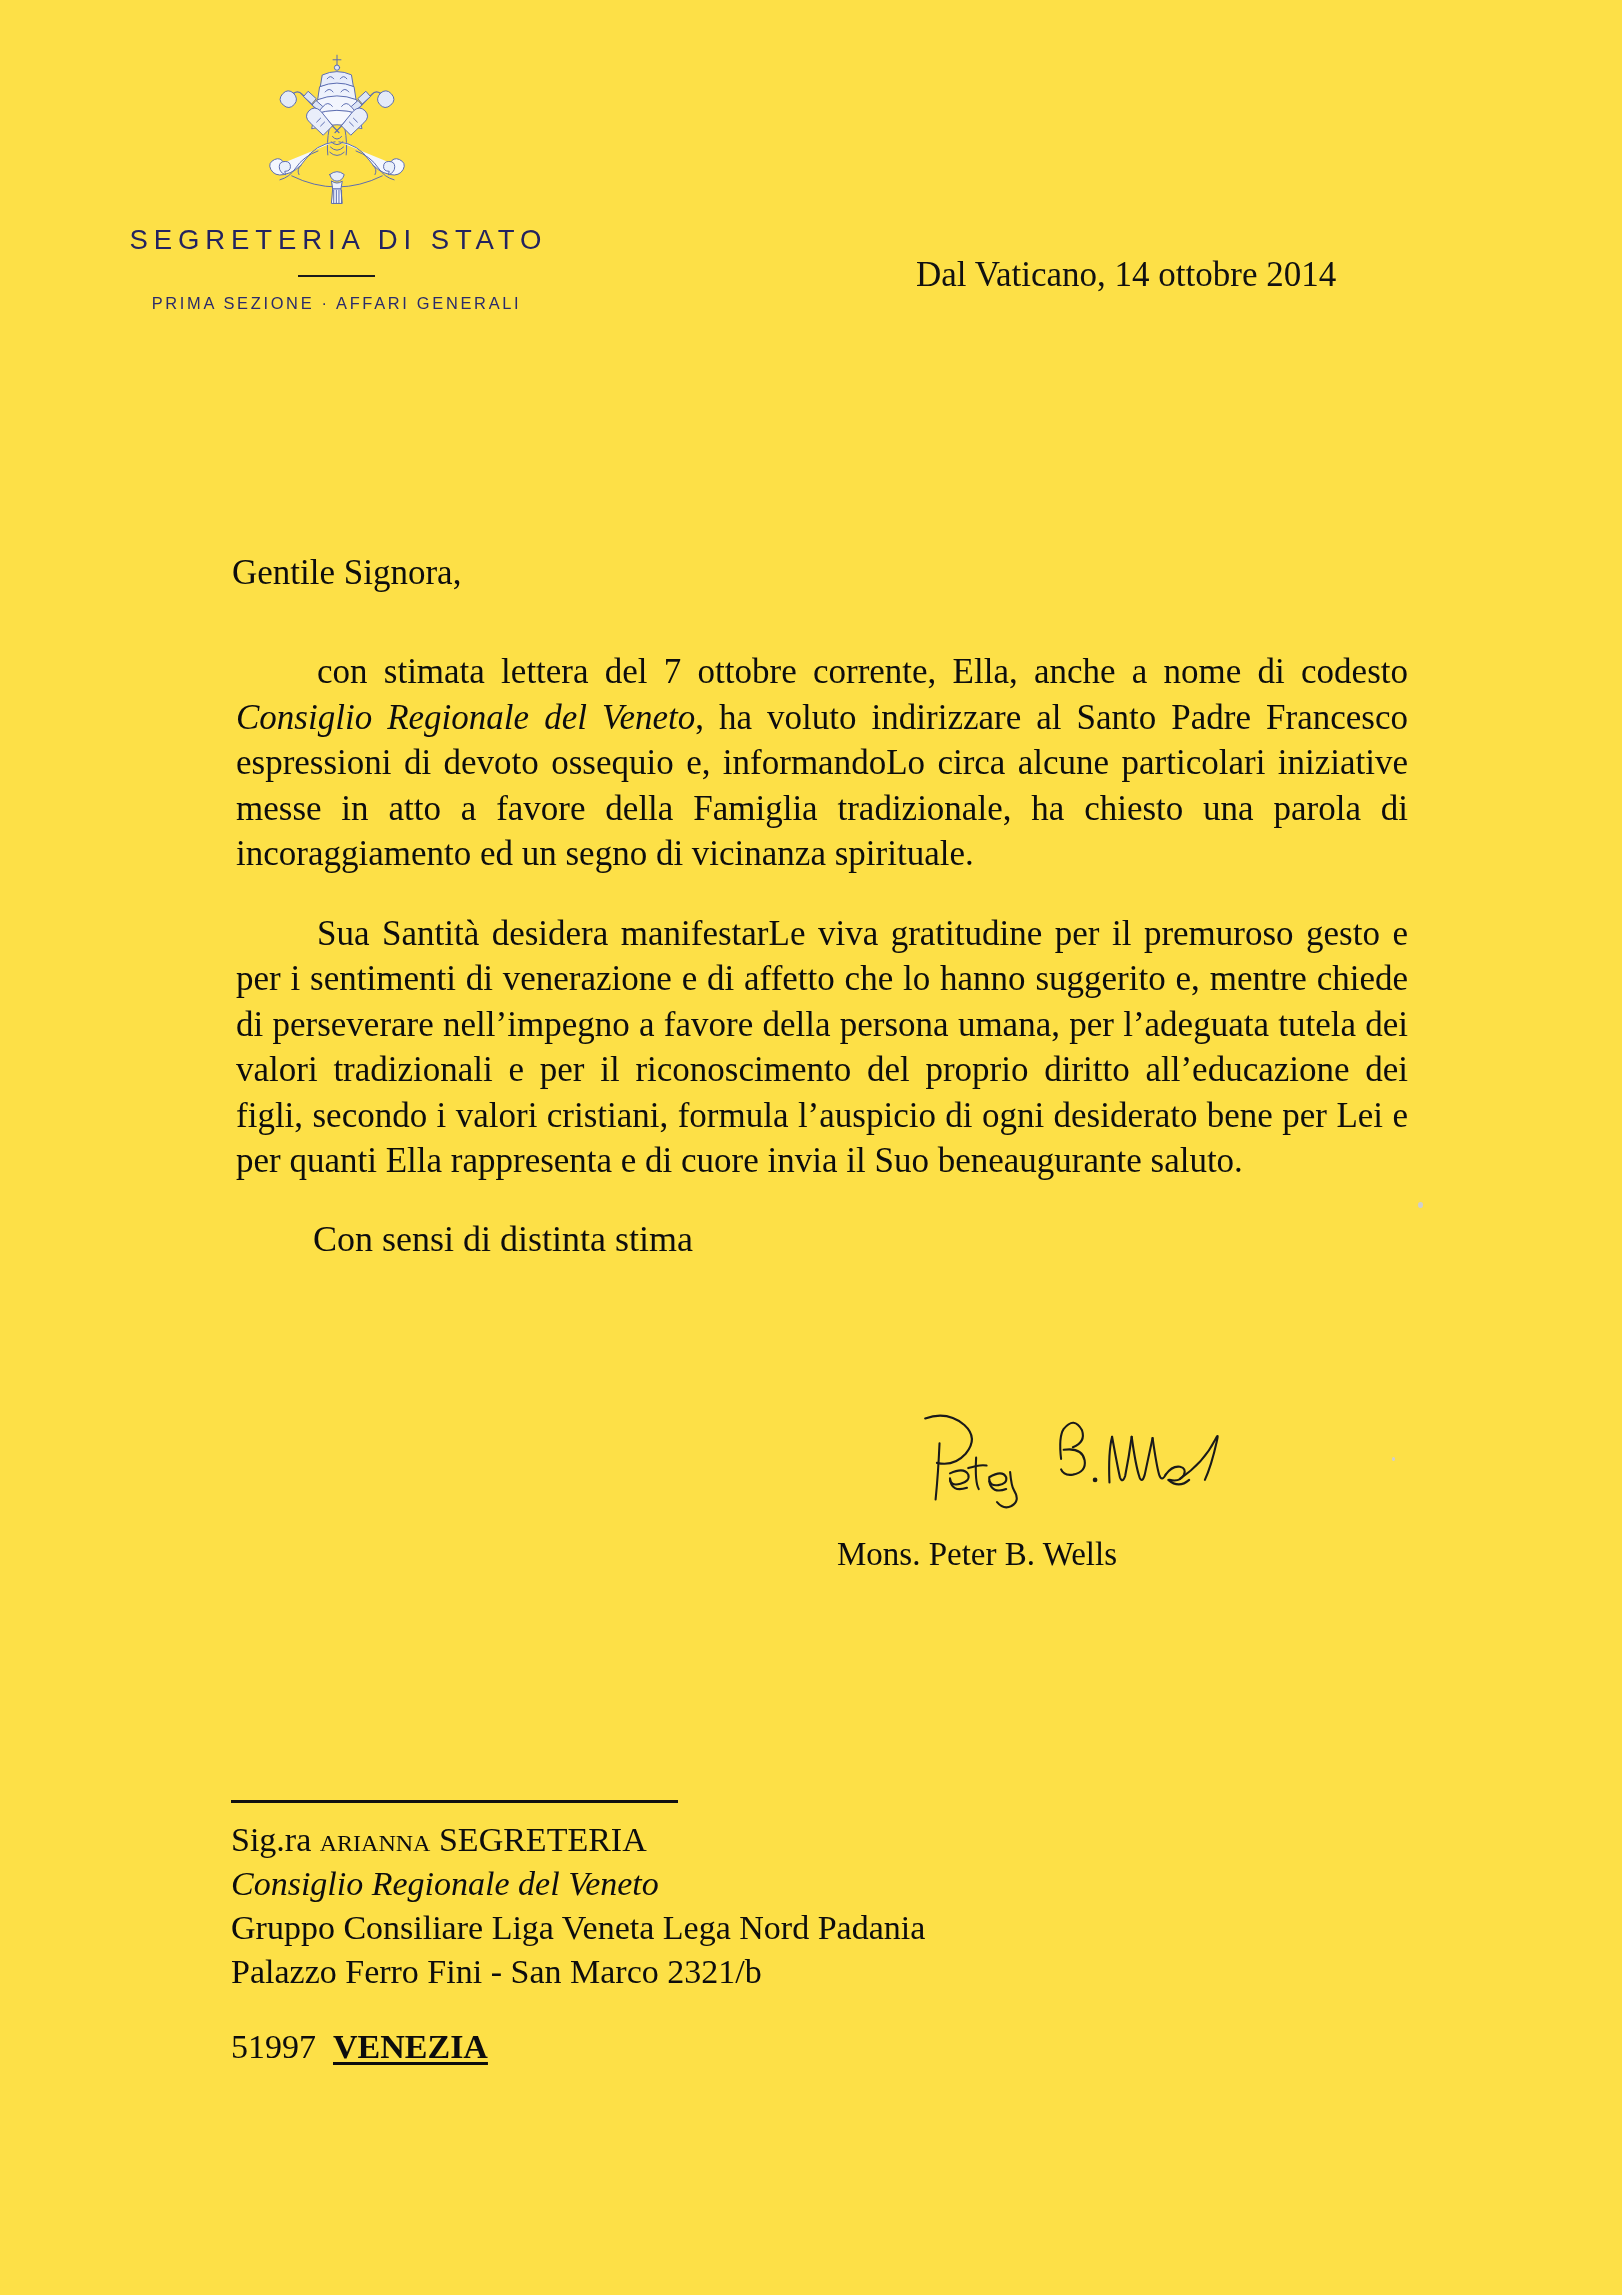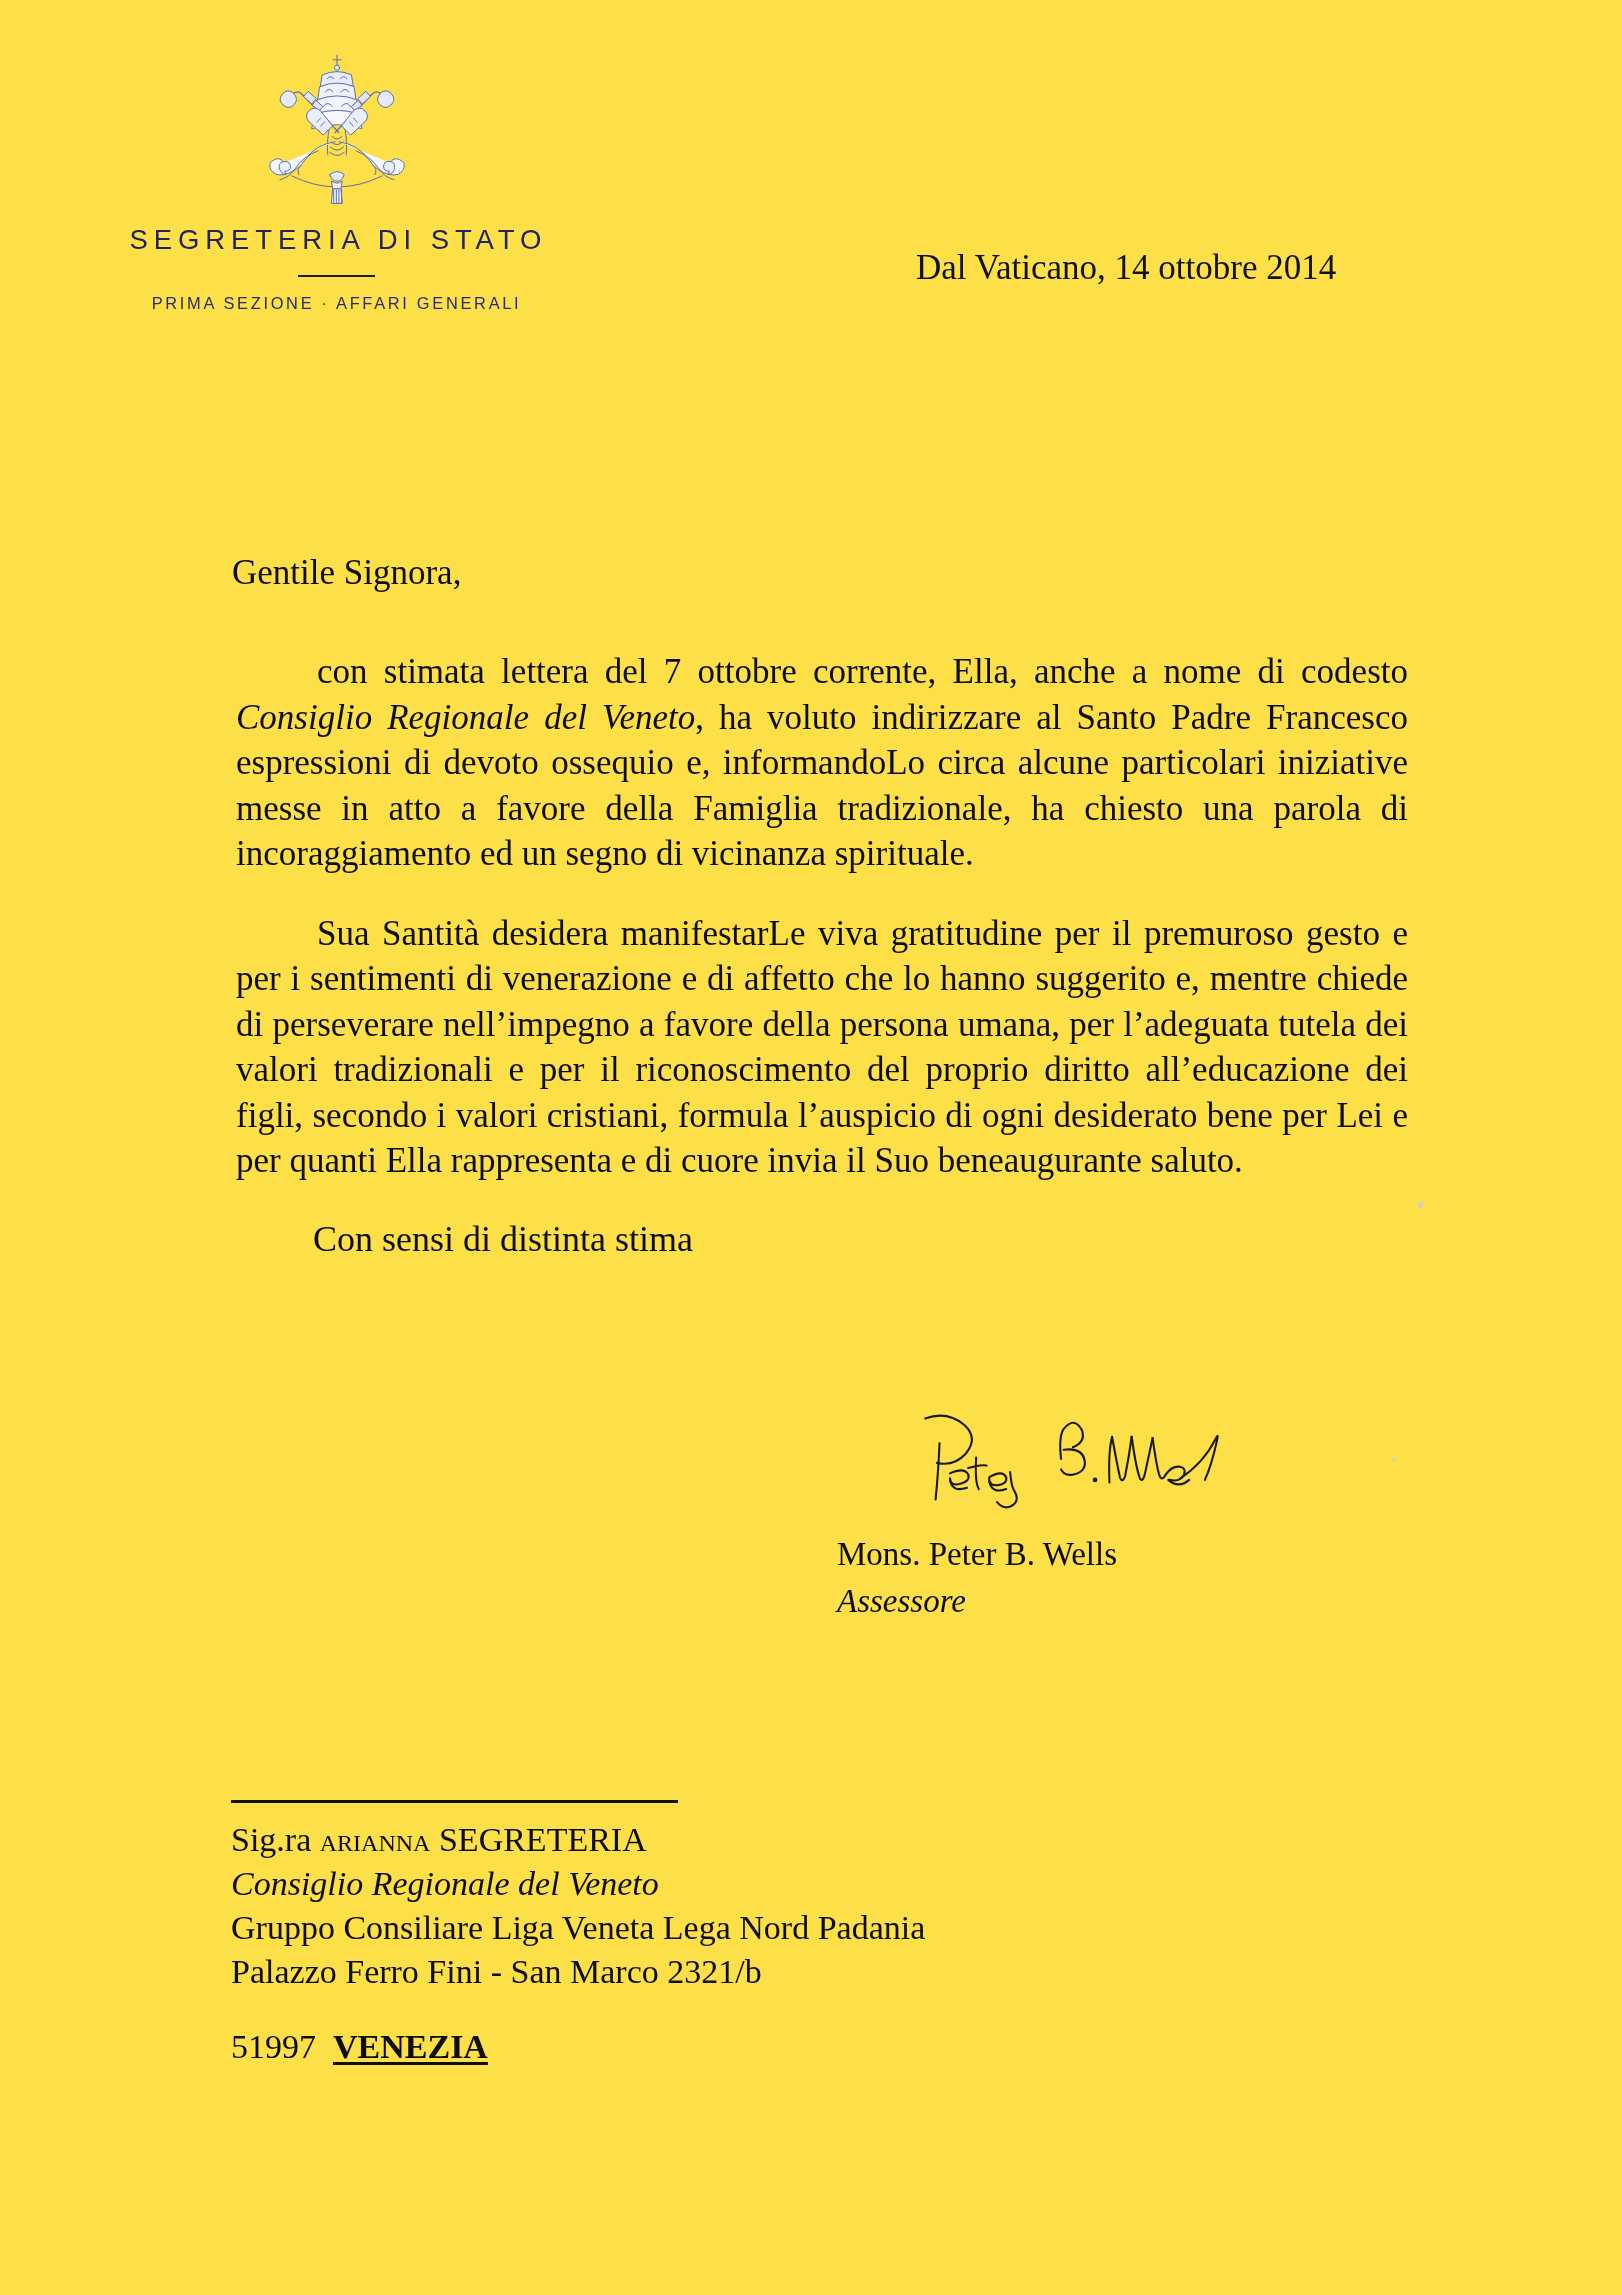--- a/index.html
+++ b/index.html
@@ -55,21 +55,21 @@
     letter-spacing: 2.7px;
     color: #2b2b6b;
     font-weight: 400;
     white-space: nowrap;
   }
 
   
   .dateline {
     position: absolute;
     left: 916px;
-    top: 248px;
+    top: 255px;
     font-size: 35px;
     color: #111111;
     white-space: nowrap;
   }
 
   
   .body-block {
     position: absolute;
     left: 232px;
     top: 553px;
@@ -275,21 +275,20 @@
 
         <path d="M362 58 q6 42 10 56 q4 12 10 0"></path>
         <path d="M382 114 q10 -14 22 -12 q10 2 6 12 q-6 12 -22 8"></path>
         <path d="M386 122 q16 14 32 0"></path>
 
         <path d="M404 120 q36 -24 54 -60 q6 -12 2 4 q-8 36 -18 58"></path>
       </g>
     </svg>
 
     <div class="sig-name">Mons. Peter B. Wells</div>
-    <div class="sig-role">Assessore</div>
   </div>
 
   <div class="addr-block">
     <div class="addr-rule"></div>
 
 
     <div class="addr-line"><span>Sig.ra </span><span class="sc-name">Arianna</span><span> SEGRETERIA</span></div>
 
     <div class="addr-line italic">Consiglio Regionale del Veneto</div>
     <div class="addr-line">Gruppo Consiliare Liga Veneta Lega Nord Padania</div>

